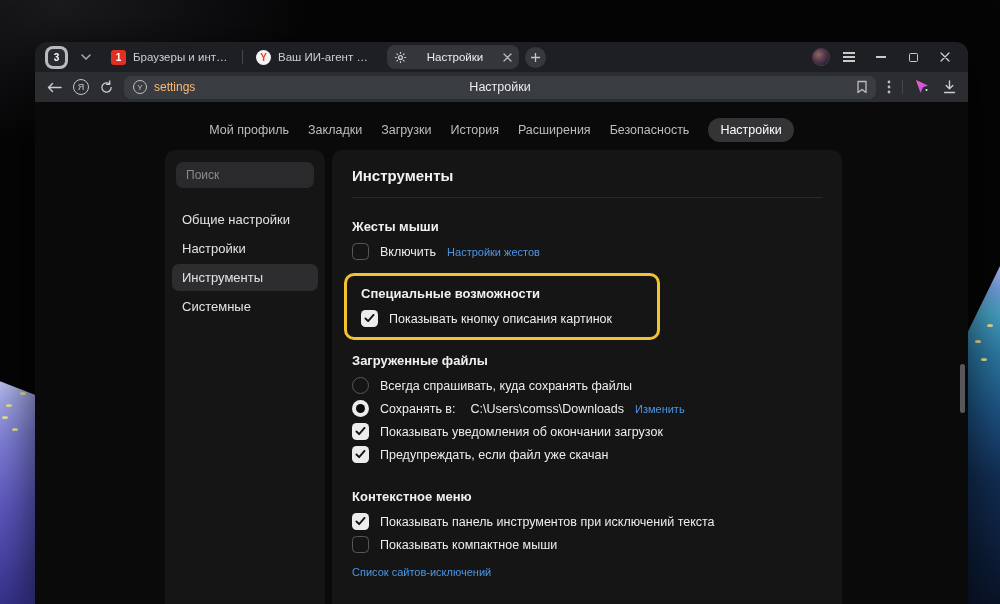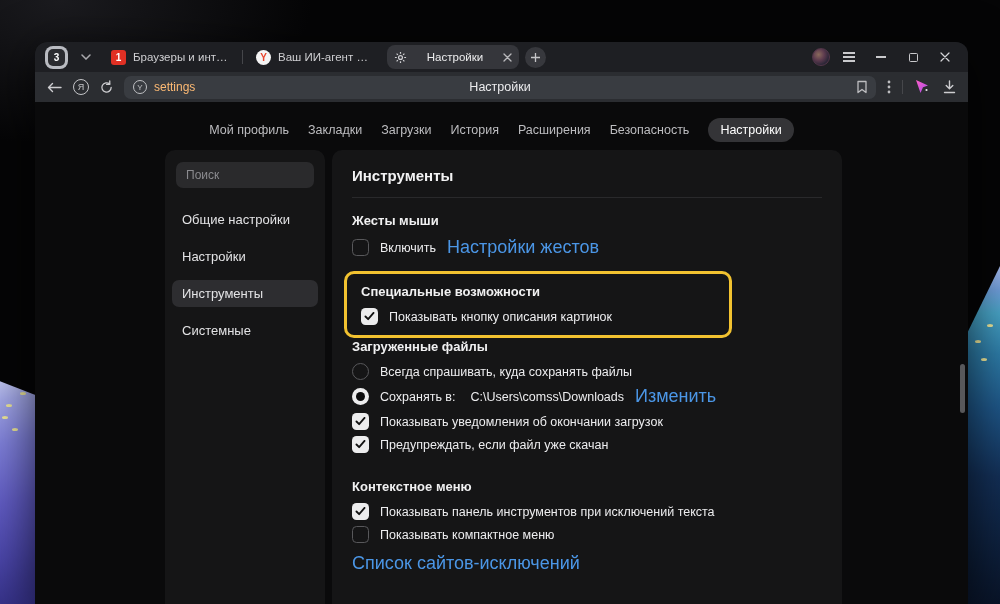--- a/index.html
+++ b/index.html
@@ -65,44 +65,44 @@
   .nav-row { position:absolute; top:16px; left:0; right:0; display:flex; justify-content:center; align-items:center; gap:19px; }
   .nav-item { font-size:12.5px; color:#bdbdc0; white-space:nowrap; }
   .nav-item.active { background:#343437; color:#fff; border-radius:14px; padding:5px 12px; }
 
   .panels { position:absolute; top:48px; left:130px; bottom:-16px; display:flex; gap:7px; }
   .panel { background:#151516; border-radius:10px; }
   .sidebar { width:160px; padding:12px 11px; }
   .search-input { width:100%; height:26px; background:#2a2a2c; border:none; border-radius:7px;
     color:#e8e8e8; font-size:12px; padding:0 10px; outline:none; font-family:inherit; }
   .search-input::placeholder { color:#8b8b8f; }
-  .side-list { margin-top:18px; display:flex; flex-direction:column; gap:10px; }
+  .side-list { margin-top:18px; display:flex; flex-direction:column; gap:2px; }
   .side-item { font-size:13px; color:#e3e3e5; padding:6px 10px; margin:0 -4px; border-radius:7px; white-space:nowrap; }
   .side-item.active { background:#2d2d30; }
 
   .main { width:510px; padding:17px 20px; }
   .main-title { font-size:15px; font-weight:bold; color:#f2f2f3; }
   .divider { height:1px; background:#29292b; margin:13px 0 14px; }
   .sec-header { font-size:13px; font-weight:bold; color:#f0f0f1; margin-bottom:9px; }
   .row { display:flex; align-items:center; gap:11px; min-height:17px; margin-bottom:6px; }
   .row-label { font-size:12.5px; color:#ededef; white-space:nowrap; }
-  .link { font-size:18px; color:#4b96e6; white-space:nowrap; }
+  .link { font-size:11px; color:#4b96e6; white-space:nowrap; }
   .path-text { font-size:12.5px; color:#ededef; margin-left:4px; white-space:nowrap; }
 
   .checkbox { width:17px; height:17px; border-radius:4.5px; flex:none; display:flex; align-items:center; justify-content:center; }
   .checkbox.checked { background:#ececed; }
   .checkbox.unchecked { border:1.5px solid #58585b; background:transparent; }
   .radio { width:17px; height:17px; border-radius:50%; flex:none; position:relative; }
   .radio.unchecked { border:1.5px solid #58585b; }
   .radio.checked { background:#ececed; }
   .radio.checked::after { content:""; position:absolute; left:4px; top:4px; width:9px; height:9px; border-radius:50%; background:#0c0c0d; }
 
-  .highlight-box { border:3.5px solid #f2c230; border-radius:10px; margin:13px 0 1px -8px;
-    width:388px; padding:10px 14px 8px; }
-  .sec-gap { margin-top:15px; }
+  .highlight-box { border:3.5px solid #f2c230; border-radius:10px; margin:13px 0 13px -8px;
+    width:316px; padding:10px 14px 8px; }
+  .sec-gap { margin-top:21px; }
   .sec-gap-lg { margin-top:26px; }
 
   .scroll-thumb { position:absolute; right:3px; top:262px; width:5px; height:49px; border-radius:3px; background:#58585b; }
 </style>
 </head>
 <body>
 
 <div class="desktop">
   <div class="wp-left">
     <span class="dot" style="left:6px;top:32px;"></span>
@@ -316,21 +316,21 @@
           <div class="row">
             <span class="checkbox checked">
               <svg width="11" height="9" viewBox="0 0 12 10">
                   <path d="M1.5 5l3 3 6-7" stroke="#111" stroke-width="2" fill="none" stroke-linecap="round" stroke-linejoin="round"></path>
                 </svg>
             </span>
             <span class="row-label">Показывать панель инструментов при исключений текста</span>
           </div>
           <div class="row">
             <span class="checkbox unchecked"></span>
-            <span class="row-label">Показывать компактное меню</span>
+            <span class="row-label">Показывать компактное мыши</span>
           </div>
           <div class="row" style="margin-top:10px;">
             <span class="link">Список сайтов-исключений</span>
           </div>
         </div>
       </div>
 
       <div class="scroll-thumb"></div>
     </div>
   </div>

